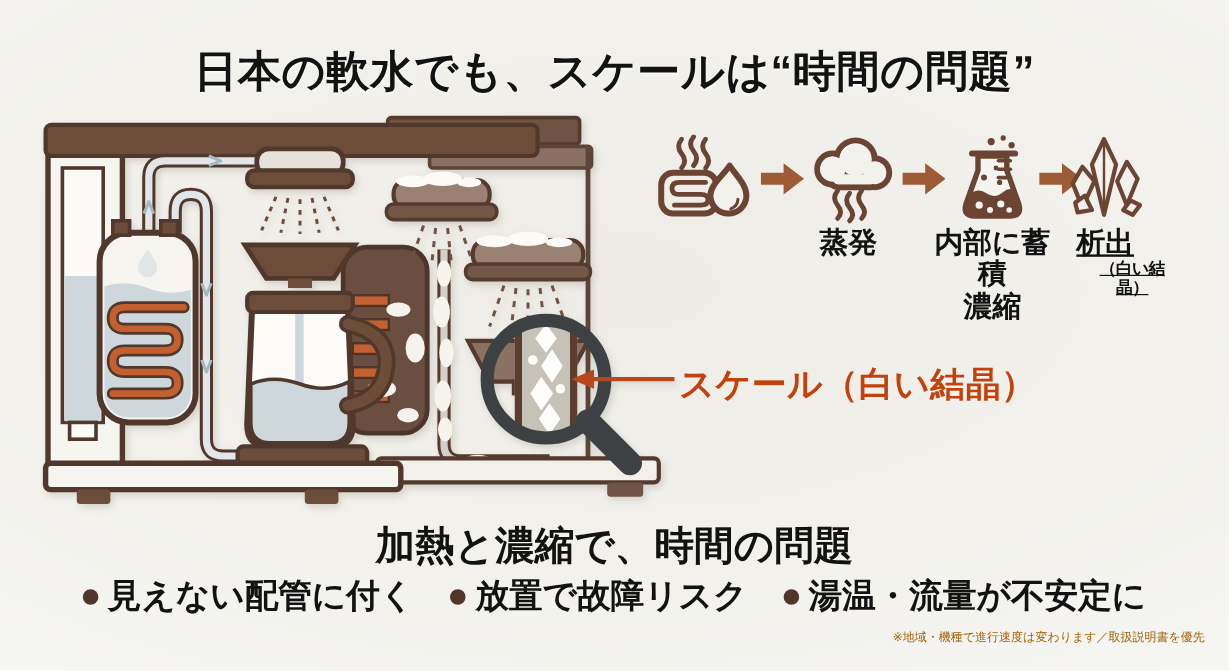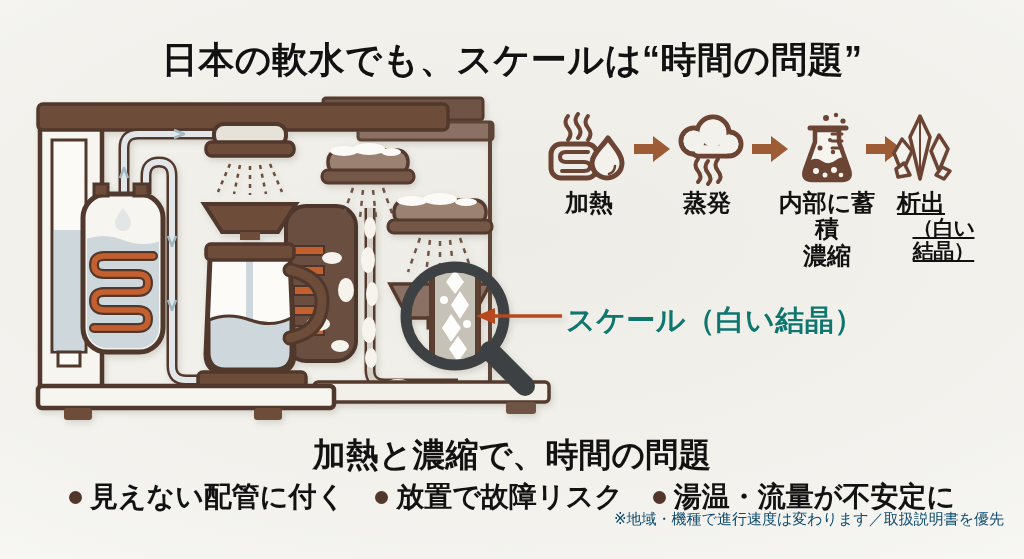--- a/index.html
+++ b/index.html
@@ -12,39 +12,39 @@
     position:absolute;top:24px;left:0;right:0;text-align:center;
     font-size:36px;font-weight:900;letter-spacing:.5px;
     text-shadow:0 1px 2px rgba(255,255,255,.65);
     margin-top:12px;
   }
   .machine-svg{position:absolute;left:28px;top:88px;width:547px;height:342px;
     filter:drop-shadow(2px 3px 3px rgba(90,70,55,.18));}
   .flow-step{position:absolute;text-align:center;}
   .flow-step .icon{height:80px;display:flex;align-items:center;justify-content:center;}
   .flow-step .lbl,.flow-step .lbl2{font-size:24px;font-weight:900;line-height:1.1;}
-  #step4 .lbl2{font-size:21px;letter-spacing:-.5px;margin-left:45px;}
+  #step4 .lbl2{font-size:14px;letter-spacing:-.5px;margin-left:45px;}
   #step1{left:541px;top:110px;width:96px;}
   #step2{left:659px;top:110px;width:96px;}
   #step3{left:775px;top:110px;width:104px;}
   #step4{left:862px;top:110px;width:118px;text-decoration:underline;}
   .flow-arrow{position:absolute;top:134px;width:36px;height:30px;}
   #arrow1{left:634px;} #arrow2{left:752px;} #arrow3{left:866px;}
   .scale-callout{
     position:absolute;left:566px;top:301px;
-    font-size:29px;font-weight:900;color:#0f766e;letter-spacing:.5px;
+    font-size:29px;font-weight:900;color:#c2410c;letter-spacing:.5px;
     text-shadow:0 1px 1px rgba(255,255,255,.5);
   }
   .summary-heading{position:absolute;top:433px;left:0;right:0;text-align:center;
     font-size:33px;font-weight:900;}
   .bullets{position:absolute;top:478px;left:0;right:0;display:flex;
     justify-content:center;align-items:flex-end;gap:30px;font-size:28px;font-weight:900;}
   .bullet{display:flex;align-items:center;gap:8px;}
   .dot{width:13px;height:13px;border-radius:50%;background:#53362a;flex:none;}
-  .footnote{position:absolute;right:20px;top:510px;font-size:15px;color:#0c4a6e;}
+  .footnote{position:absolute;right:20px;top:524px;font-size:10px;color:#a16207;}
 </style>
 </head>
 <body>
 
 <div class="title">日本の軟水でも、スケールは“時間の問題”</div>
 
 <svg class="machine-svg" viewBox="0 0 547 342" aria-hidden="true">
 
   <g>
     <rect x="295" y="10" width="160" height="22" rx="3" fill="#6f5445" stroke="#543b2e" stroke-width="3"></rect>
@@ -203,21 +203,20 @@
         <path d="M20 4 q-5 6 0 12 q5 6 0 12"></path>
           <path d="M30 2 q-5 6 0 12 q5 6 0 12"></path>
           <path d="M40 4 q-5 6 0 12 q5 6 0 12"></path>
       </g>
       <rect x="3" y="32" width="46" height="34" rx="10" fill="none" stroke="#6b4434" stroke-width="5"></rect>
       <path d="M40 40 H18 Q12 40 12 45 Q12 50 18 50 H36 Q42 50 42 54.5 Q42 59 36 59 H14" fill="none" stroke="#6b4434" stroke-width="4" stroke-linecap="round"></path>
       <path d="M60 26 C66 35 74 42 74 51 A15 15 0 0 1 44 51 C44 42 54 35 60 26 Z" fill="#f2f1ec" stroke="#6b4434" stroke-width="5" stroke-linejoin="round"></path>
       <path d="M67 54 A9 9 0 0 1 61 62" fill="none" stroke="#6b4434" stroke-width="2.5" stroke-linecap="round"></path>
     </svg>
   </div>
-  <div class="lbl">加熱</div>
   <div class="lbl2"></div>
 </div>
 
 <div class="flow-arrow" id="arrow1">
   <svg width="36" height="30" viewBox="0 0 36 30">
       <polygon points="0,10 19,10 19,2 36,15 19,28 19,20 0,20" fill="#9d5b36"></polygon>
     </svg>
 </div>
 
 <div class="flow-step" id="step2">

